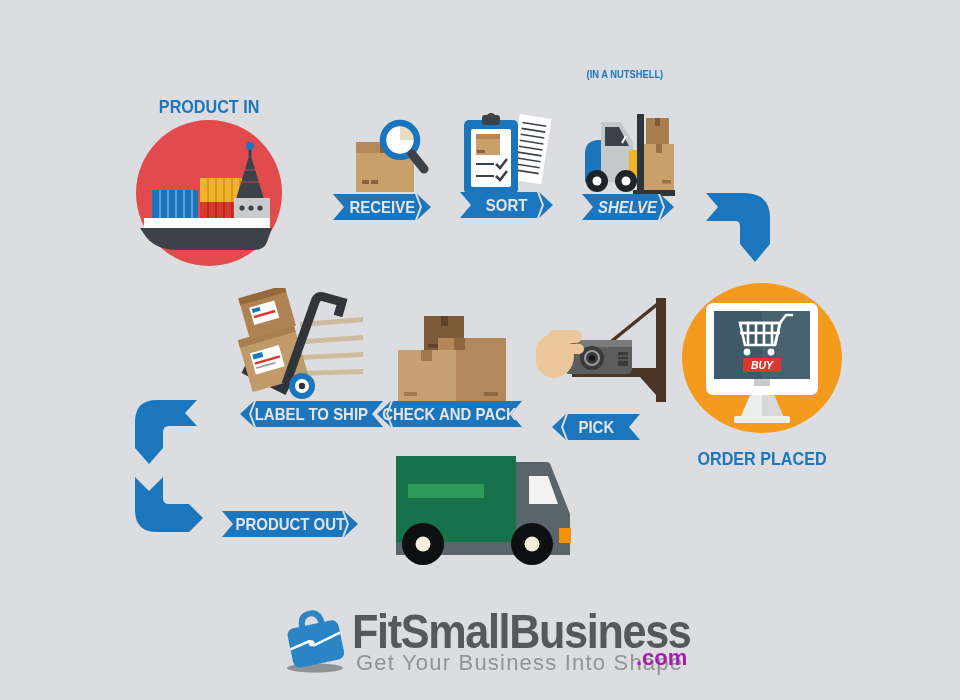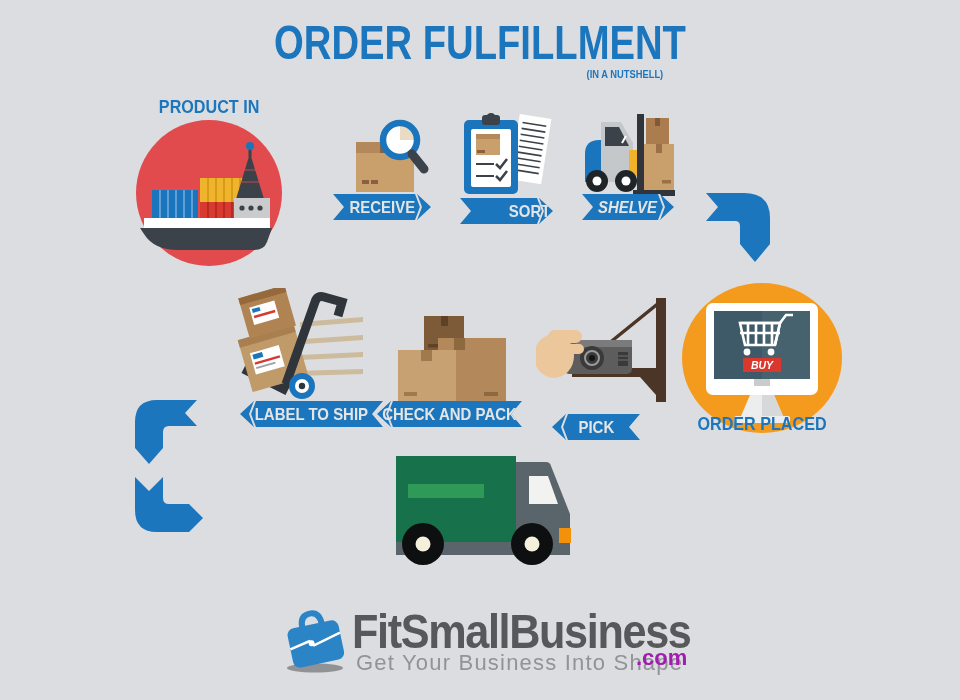--- a/index.html
+++ b/index.html
@@ -60,23 +60,20 @@
   .tagline {
     left:356px; top:650px; font-size:22px; color:#919396; letter-spacing:1.2px; white-space:nowrap;
   }
   .suffix { left:636px; top:645px; font-size:22px; font-weight:bold; color:#a21caf; }
 </style>
 </head>
 <body>
 
 <div id="canvas">
 
-  <div class="abs title-wrap">
-    <span>ORDER FULFILLMENT</span>
-  </div>
   <div class="abs stage-label" style="left:134px; top:96px; width:150px;">
     <span>PRODUCT IN</span>
   </div>
 
   <div class="abs subtitle">
     <span>(IN A NUTSHELL)</span>
   </div>
   <div class="abs circle" style="left:136px; top:120px; width:146px; height:146px; background:#e14b4e;">
     <svg width="146" height="146" viewBox="0 0 146 146">
       <rect x="64" y="58" width="48" height="24" fill="#f0b42c"></rect>
@@ -122,21 +119,21 @@
     <rect x="13" y="17" width="40" height="58" rx="2" fill="#ffffff"></rect>
     <circle cx="33" cy="6" r="5" fill="#3c4249"></circle>
     <rect x="24" y="3" width="18" height="10" rx="3" fill="#3c4249"></rect>
     <rect x="18" y="22" width="24" height="21" fill="#c9a06b"></rect>
     <rect x="18" y="22" width="24" height="5" fill="#b4885a"></rect>
     <rect x="19" y="38" width="8" height="3" fill="#8a6140"></rect>
     <path d="M18,52 h18 M18,64 h18" stroke="#3c4249" stroke-width="2"></path>
     <path d="M38,52 l4,4 l7,-9" stroke="#3c4249" stroke-width="2.5" fill="none"></path>
     <path d="M38,64 l4,4 l7,-9" stroke="#3c4249" stroke-width="2.5" fill="none"></path>
   </svg>
-  <div class="abs banner right" style="left:460px; top:198px; width:93px;justify-content:flex-end;">
+  <div class="abs banner right" style="left:460px; top:192px; width:93px;">
     <span>SORT</span>
   </div>
 
   <svg class="abs" style="left:577px; top:110px;" width="98" height="88" viewBox="0 0 98 88">
     <path d="M8,44 Q8,30 22,30 L48,30 L48,72 L8,72 Z" fill="#1a75bc"></path>
     <polygon points="24,12 44,12 56,33 56,72 24,72" fill="#c5c8ca"></polygon>
     <polygon points="28,17 42,17 52,36 28,36" fill="#3c4249"></polygon>
     <line x1="45" y1="33" x2="49" y2="26" stroke="#ffffff" stroke-width="2"></line>
     <rect x="52" y="40" width="9" height="26" fill="#f2b32b"></rect>
     <circle cx="20" cy="71" r="11" fill="#1f2428"></circle>
@@ -173,21 +170,21 @@
       <circle cx="65" cy="69" r="3.4" fill="#ffffff"></circle>
       <circle cx="89" cy="69" r="3.4" fill="#ffffff"></circle>
       <rect x="61" y="75" width="38" height="14" fill="#d8382e"></rect>
       <text x="80" y="86" text-anchor="middle" font-size="10.5" font-weight="bold" font-style="italic" fill="#ffffff" font-family="Liberation Sans, sans-serif">BUY</text>
       <rect x="72" y="96" width="16" height="7" fill="#c9cbcd"></rect>
       <polygon points="68,112 92,112 101,133 59,133" fill="#eceded"></polygon>
       <polygon points="80,112 92,112 101,133 80,133" fill="#d7d8da"></polygon>
       <rect x="52" y="133" width="56" height="7" rx="2" fill="#eceded"></rect>
     </svg>
   </div>
-  <div class="abs stage-label" style="left:672px; top:413px; width:180px;">
+  <div class="abs stage-label" style="left:672px; top:448px; width:180px;">
     <span>ORDER PLACED</span>
   </div>
 
   <svg class="abs" style="left:536px; top:298px;" width="132" height="108" viewBox="0 0 132 108">
     <rect x="120" y="0" width="10" height="104" fill="#4a3526"></rect>
     <line x1="40" y1="72" x2="124" y2="4" stroke="#4a3526" stroke-width="3.5"></line>
     <rect x="36" y="70" width="86" height="9" fill="#4a3526"></rect>
     <polygon points="104,79 120,79 120,97" fill="#4a3526"></polygon>
     <rect x="28" y="42" width="68" height="34" rx="5" fill="#5d5d5d"></rect>
     <rect x="28" y="42" width="68" height="7" fill="#7b7b7b"></rect>
@@ -248,20 +245,23 @@
   </svg>
   <div class="abs banner left" style="left:240px; top:401px; width:143px;">
     <span>LABEL TO SHIP</span>
   </div>
 
   <svg class="abs" style="left:133px; top:396px;" width="75" height="150" viewBox="0 0 75 150">
     <path d="M64,4 L52,17 L64,30 L36,30 Q30,30 30,36 L30,52 L16,68 L2,52 L2,26 Q2,4 24,4 Z" fill="#1b76bd"></path>
     <path d="M2,81 L16,95 L30,81 L30,102 Q30,108 36,108 L56,108 L70,122 L56,136 L24,136 Q2,136 2,114 Z" fill="#1b76bd"></path>
   </svg>
 
+  <div class="abs banner right" style="left:222px; top:511px; width:136px;">
+    <span>PRODUCT OUT</span>
+  </div>
   <svg class="abs" style="left:392px; top:452px;" width="196" height="116" viewBox="0 0 196 116">
     <rect x="4" y="4" width="120" height="86" fill="#17714a"></rect>
     <rect x="16" y="32" width="76" height="14" fill="#2f9a58"></rect>
     <rect x="4" y="90" width="148" height="13" fill="#5a646b"></rect>
     <path d="M124,10 L154,10 Q158,10 159,14 L178,62 L178,103 L124,103 Z" fill="#5a646b"></path>
     <path d="M137,24 L156,24 L166,52 L137,52 Z" fill="#f2f3f1"></path>
     <rect x="167" y="76" width="12" height="15" fill="#f2920a"></rect>
     <circle cx="31" cy="92" r="21" fill="#0d0f10"></circle>
       <circle cx="31" cy="92" r="7.5" fill="#f5f0dc"></circle>
     <circle cx="140" cy="92" r="21" fill="#0d0f10"></circle>

